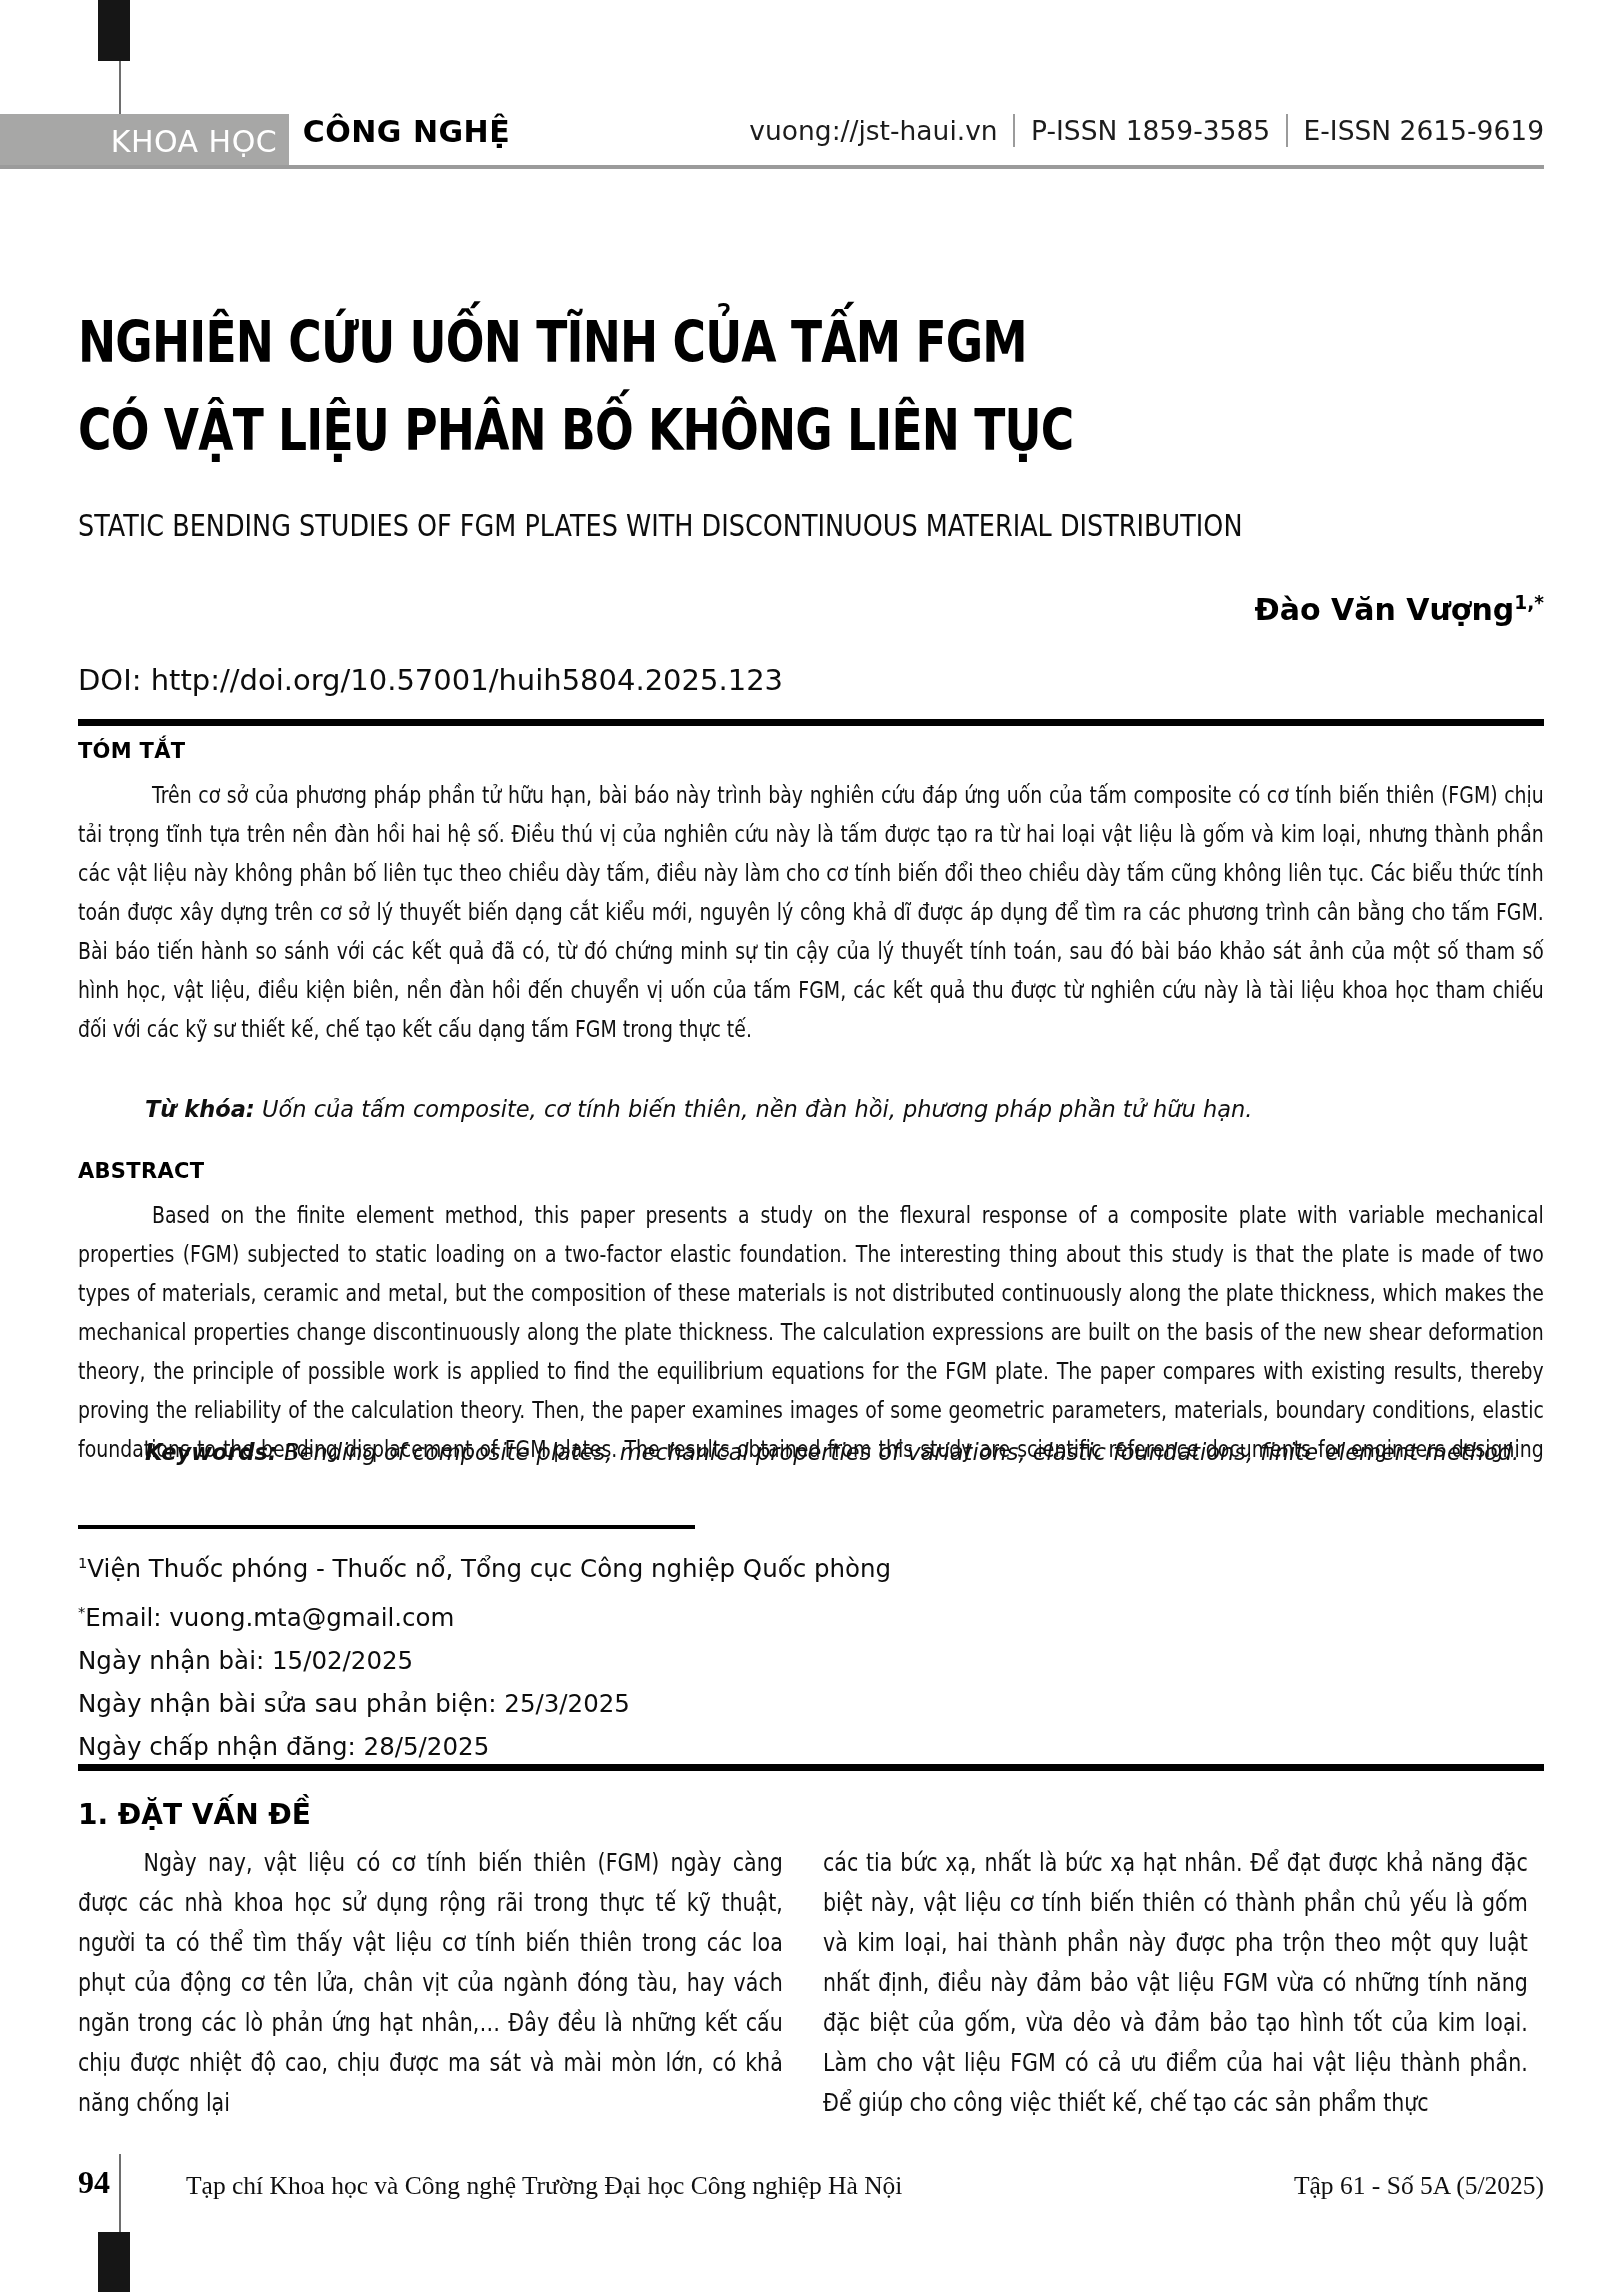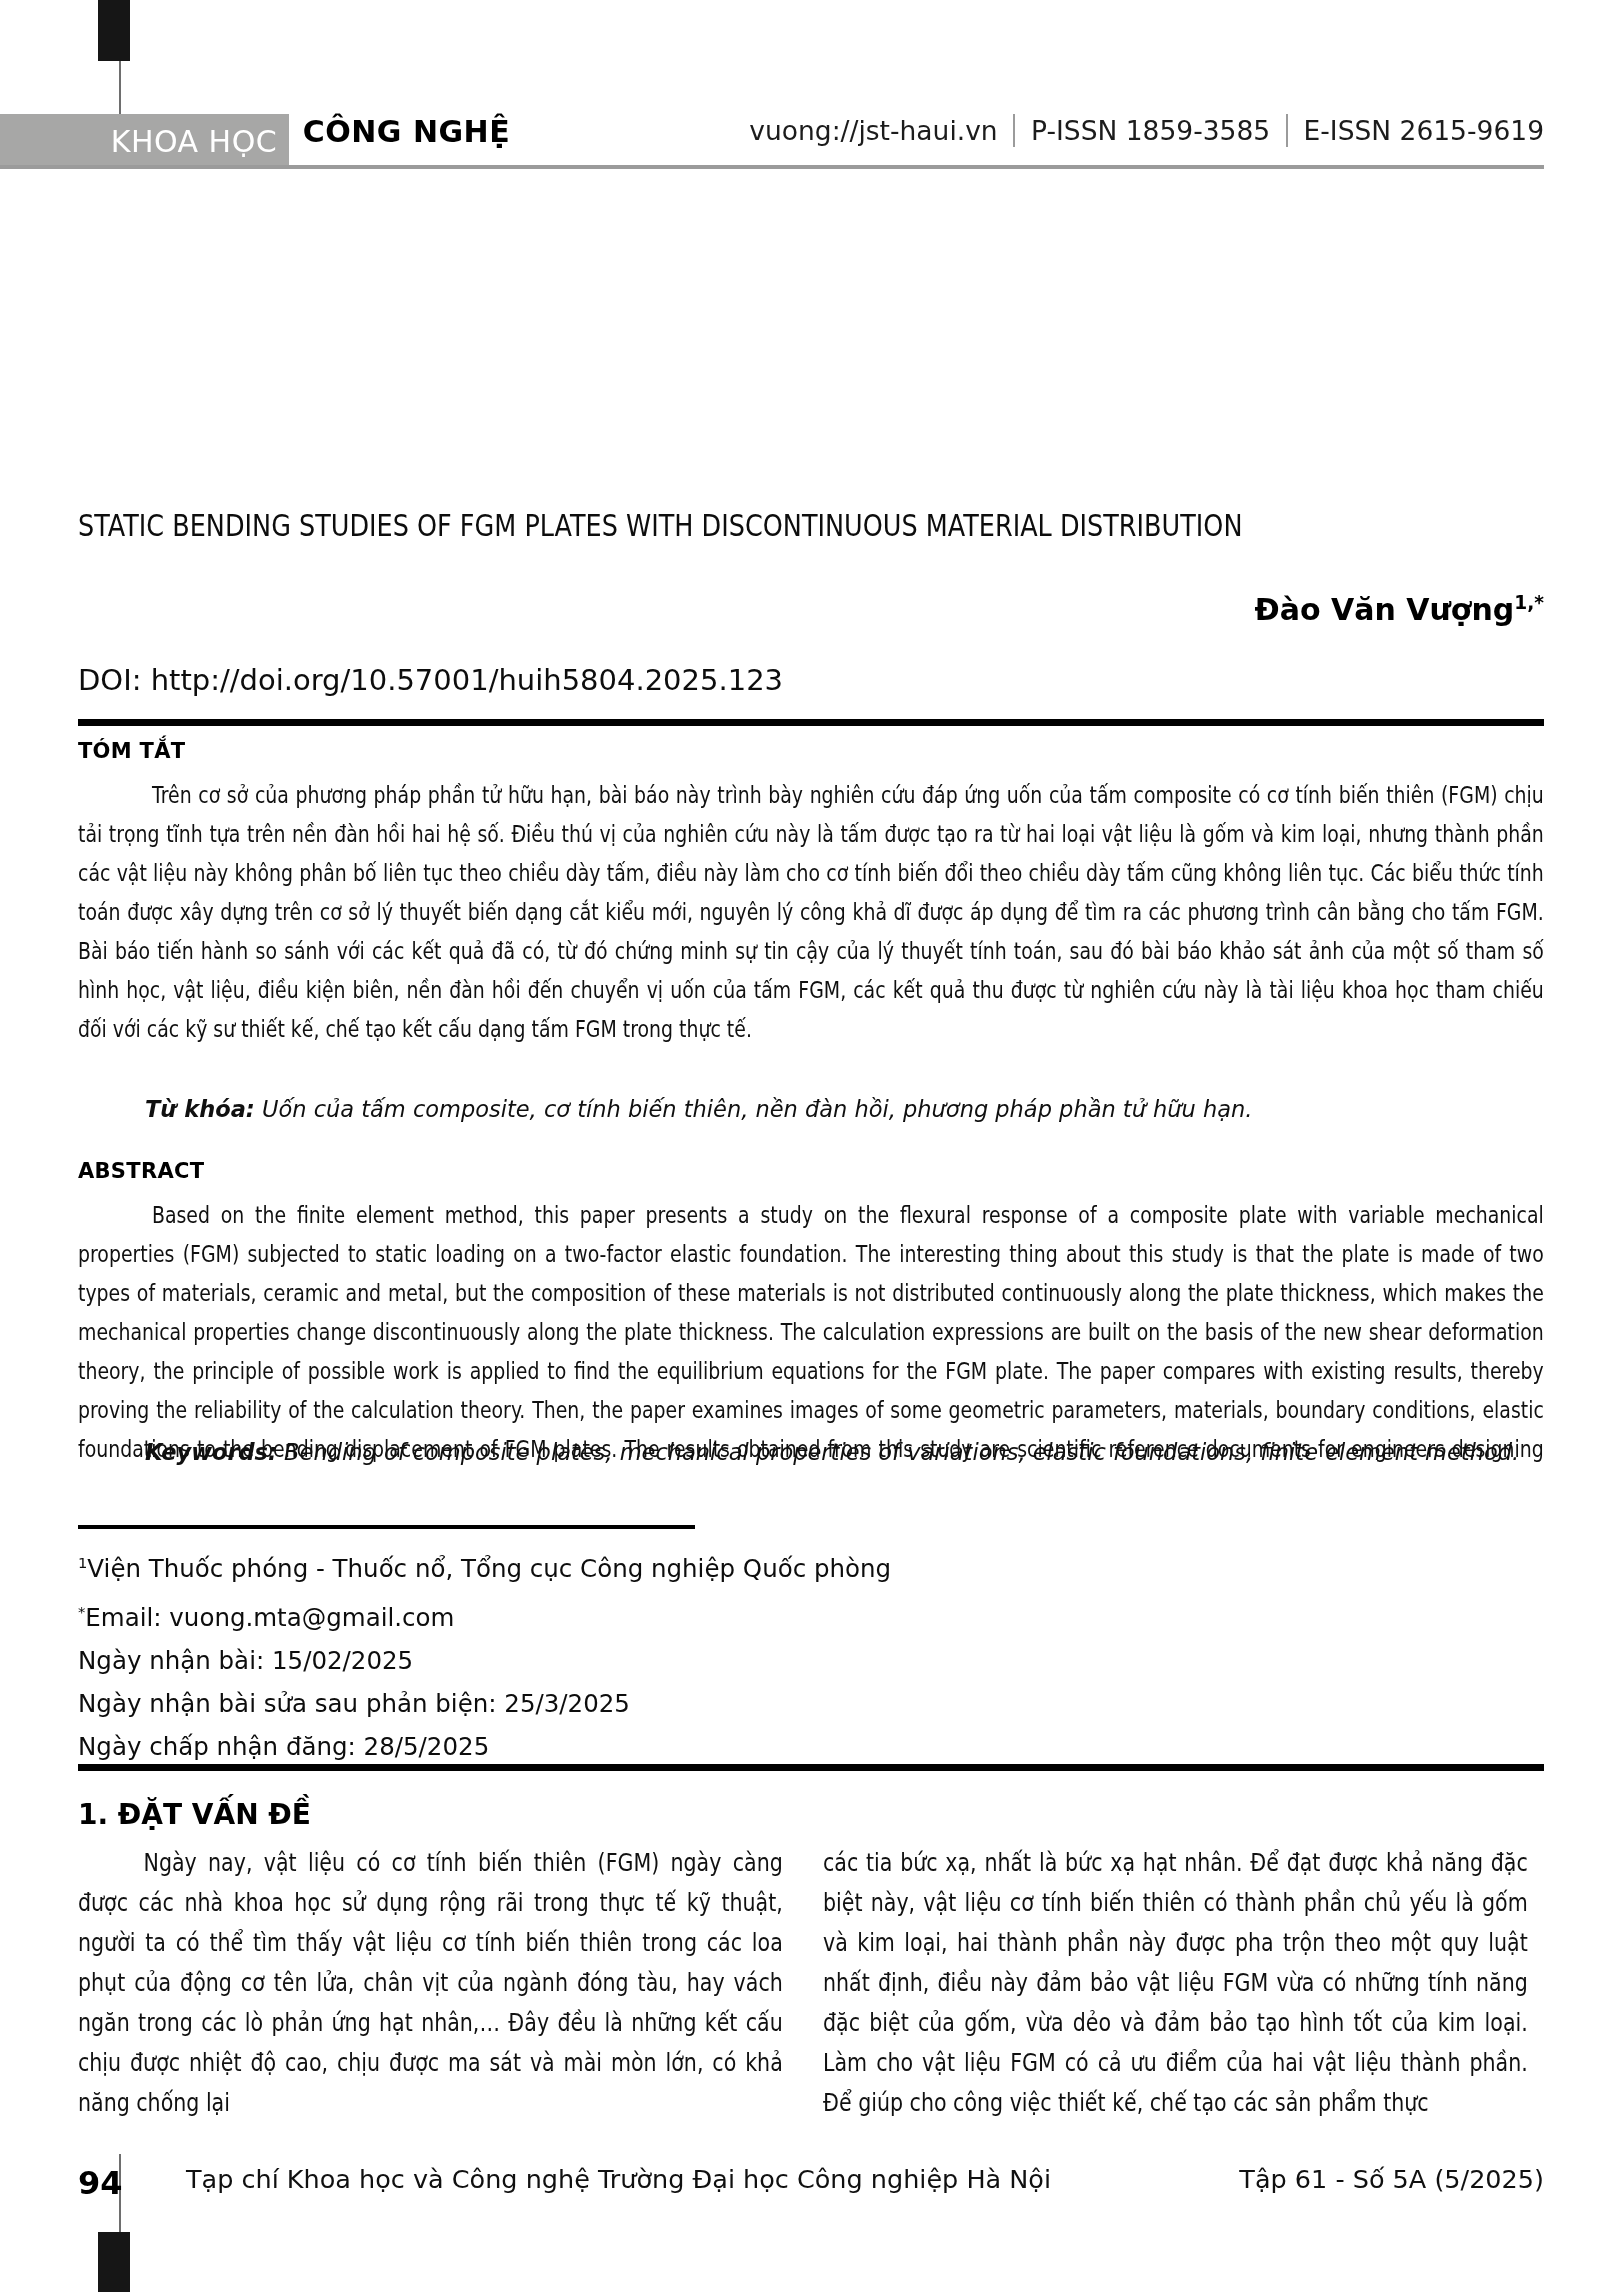--- a/index.html
+++ b/index.html
@@ -71,21 +71,21 @@
   
   .section-heading{font-size:28px;font-weight:bold;color:#000;}
   .columns{display:flex;gap:40px;}
   .col{width:705px;overflow:hidden;height:310px;}
   .cond-col{
     width:839px;transform:scaleX(.84);transform-origin:0 0;
     font-size:24.5px;line-height:40px;text-align:justify;color:#101010;
   }
   .cond-col.indent{text-indent:78px;}
   
-  .footer{position:absolute;top:2164px;left:78px;right:77px;display:flex;align-items:flex-start;}
+  .footer{position:absolute;top:2164px;left:78px;right:77px;display:flex;align-items:flex-end;font-family:Liberation Serif, serif;}
   .page-number{font-size:32px;font-weight:bold;width:47px;color:#000;}
   .journal-name{margin-left:61px;font-size:25.5px;color:#101010;}
   .issue-info{margin-left:auto;font-size:25.5px;color:#101010;}
 </style>
 </head>
 <body>
 
 <div class="page">
 
   <div class="deco-line top"></div>
@@ -103,20 +103,24 @@
       <span class="issn-sep"></span>
       <span>P-ISSN 1859-3585</span>
       <span class="issn-sep"></span>
       <span>E-ISSN 2615-9619</span>
     </div>
   </div>
   <div class="header-rule"></div>
 
   <div class="content">
 
+    <div class="abs" style="top:298px;">
+      <div class="title-line">NGHIÊN CỨU UỐN TĨNH CỦA TẤM FGM</div>
+      <div class="title-line">CÓ VẬT LIỆU PHÂN BỐ KHÔNG LIÊN TỤC</div>
+    </div>
     <div class="abs subtitle" style="top:506px;">STATIC BENDING STUDIES OF FGM PLATES WITH DISCONTINUOUS MATERIAL DISTRIBUTION</div>
 
     <div class="abs author-line" style="top:592px;">
       <span>Đào Văn Vượng</span><sup>1,*</sup>
     </div>
 
     <div class="abs doi-line" style="top:663px;">DOI: http://doi.org/10.57001/huih5804.2025.123</div>
 
     <div class="abs hrule thick" style="top:719px;"></div>
 

